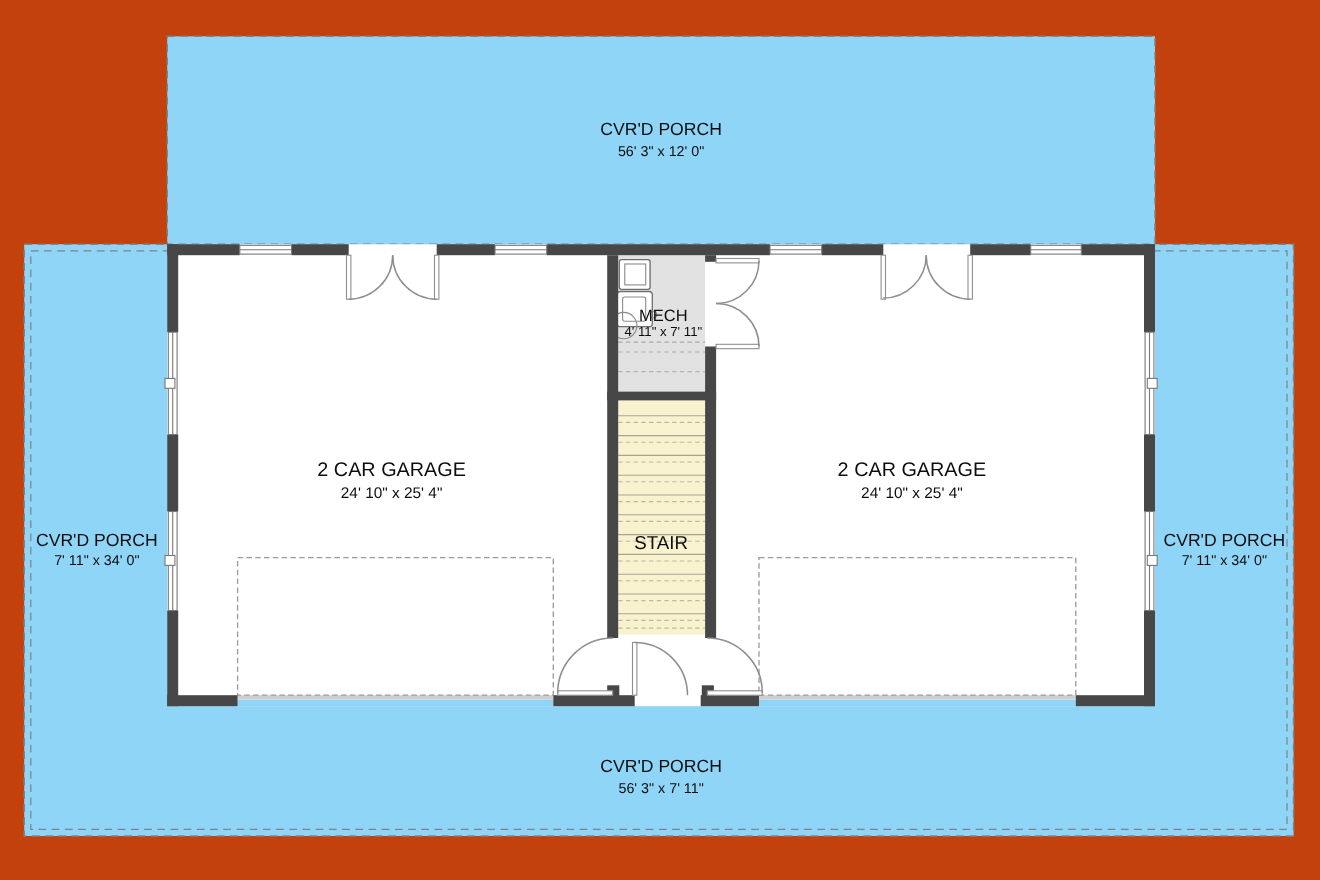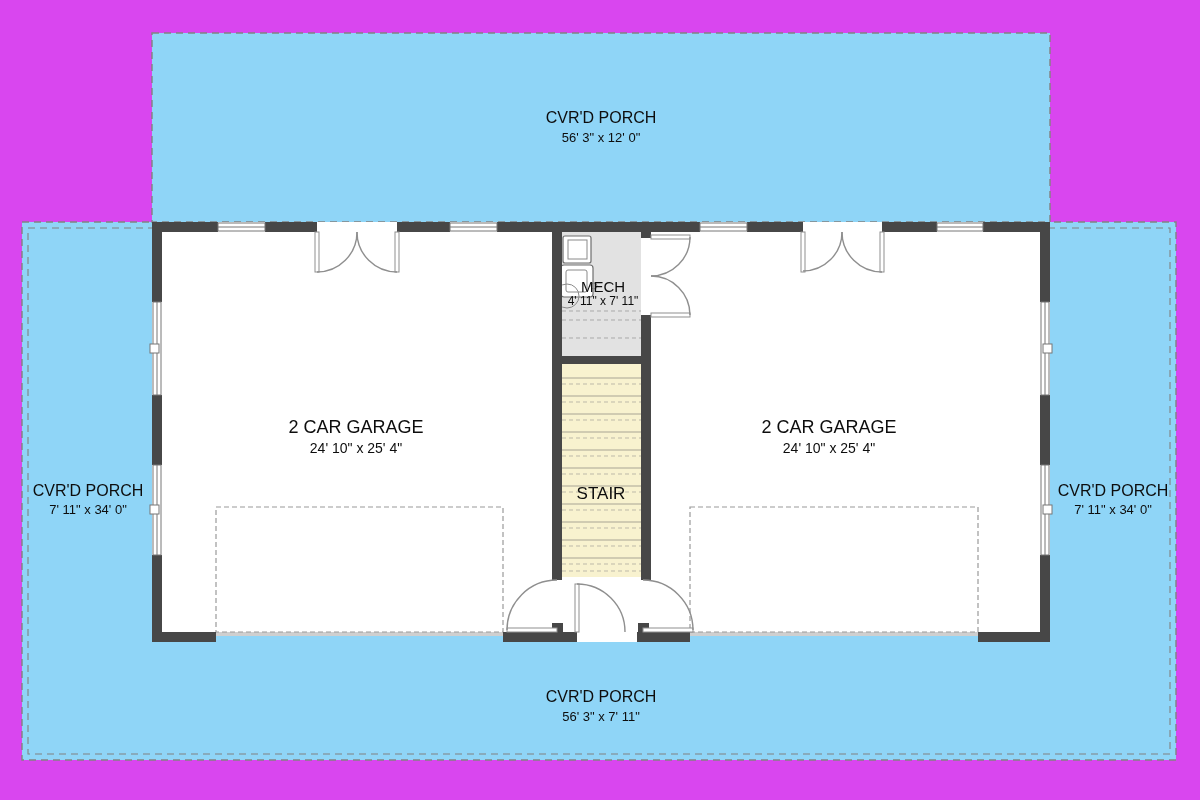--- a/index.html
+++ b/index.html
@@ -3,21 +3,21 @@
 <meta charset="utf-8">
 <style>
   :root{
     --porch:#8FD5F7;
     --wall:#474747;
     --stair:#F8F2CF;
     --mech:#E2E2E2;
     --ink:#0d0d0d;
   }
   html,body{margin:0;padding:0;background:#ffffff;}
-  .stage{width:1200px;height:800px;position:relative;background:#d946ef;overflow:hidden;}
+  .stage{width:1200px;height:800px;position:relative;background:#c2410c;overflow:hidden;}
   svg{display:block;}
   text{font-family:"Liberation Sans","DejaVu Sans",sans-serif;fill:var(--ink);}
   .lbl{font-size:16px;}
   .dims{font-size:13px;}
   .room-lbl{font-size:18px;}
   .room-dims{font-size:14px;}
   .mech-lbl{font-size:15px;}
   .mech-dims{font-size:12px;}
   .stair-lbl{font-size:17px;}
   .wall{fill:var(--wall);}

